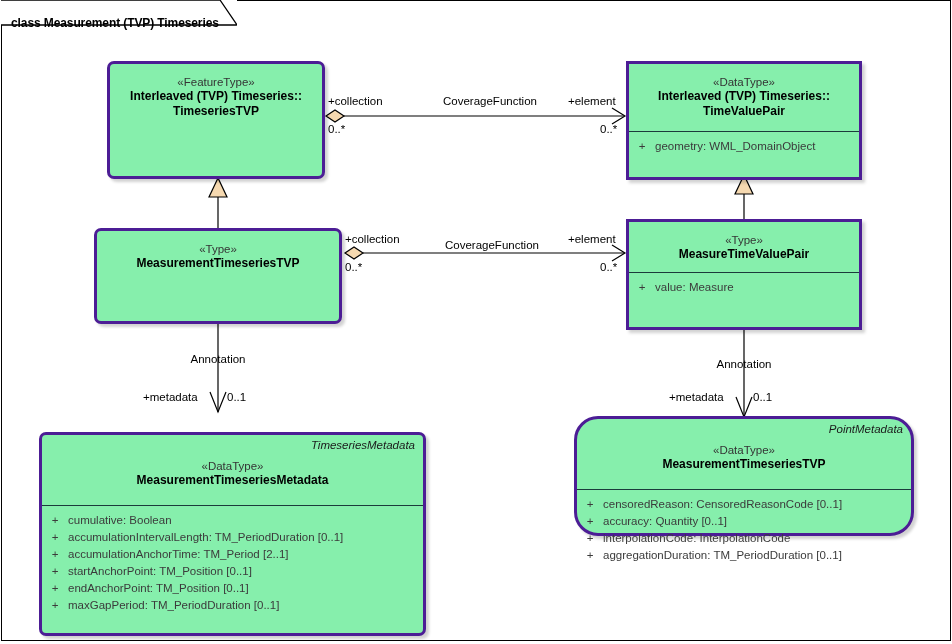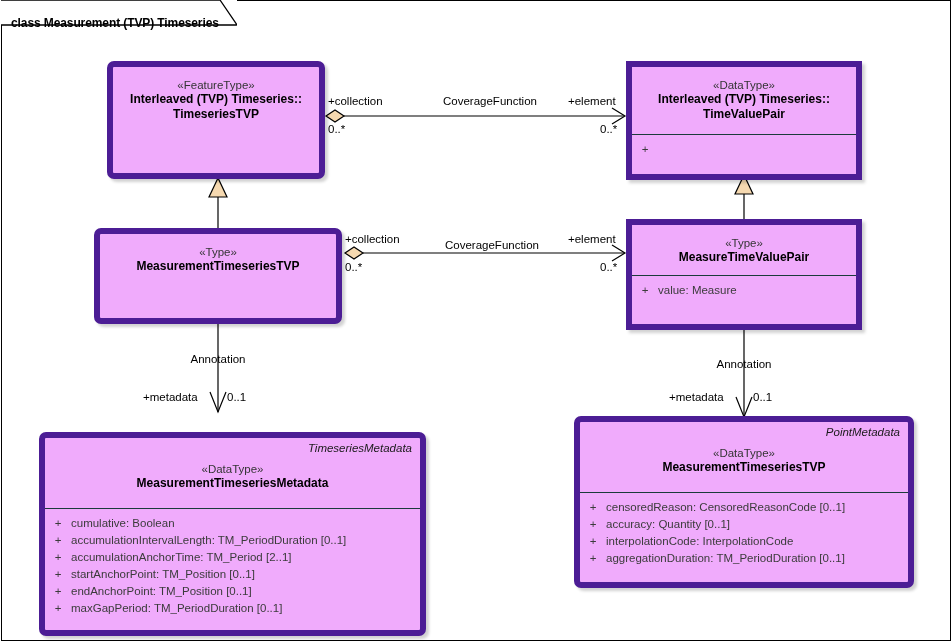--- a/index.html
+++ b/index.html
@@ -58,22 +58,22 @@
     font-size: 12px;
     font-weight: bold;
     color: #000000;
     white-space: nowrap;
     letter-spacing: -0.1px;
   }
 
   
   .uml-class {
     position: absolute;
-    background: #f0abfc;
-    border: 6px solid #4c1d95;
+    background: #86efac;
+    border: 3px solid #4c1d95;
     box-sizing: border-box;
     box-shadow: 3px 3px 3px rgba(0,0,0,0.18);
   }
   .uml-class.rounded { border-radius: 7px; }
   .uml-header {
     padding-top: 11px;
     text-align: center;
     line-height: 1.22;
   }
   .stereotype {
@@ -203,20 +203,21 @@
   <div class="uml-class" style="left:626px; top:61px; width:236px; height:119px;">
     <div class="uml-header">
       <span class="stereotype">«DataType»</span>
       <span class="class-name">Interleaved (TVP) Timeseries::
 TimeValuePair</span>
     </div>
     <div class="compartment-divider" style="top:67px;"></div>
     <div class="attr-list" style="top:68px;">
       <div class="attr-row">
         <span class="attr-vis">+</span>
+        <span class="attr-text">geometry: WML_DomainObject</span>
       </div>
     </div>
   </div>
 
   <div class="uml-class rounded" style="left:94px; top:228px; width:248px; height:96px;">
     <div class="uml-header">
       <span class="stereotype">«Type»</span>
       <span class="class-name">MeasurementTimeseriesTVP</span>
     </div>
   </div>
@@ -263,21 +264,21 @@
         <span class="attr-vis">+</span>
         <span class="attr-text">endAnchorPoint: TM_Position [0..1]</span>
       </div>
       <div class="attr-row">
         <span class="attr-vis">+</span>
         <span class="attr-text">maxGapPeriod: TM_PeriodDuration [0..1]</span>
       </div>
     </div>
   </div>
 
-  <div class="uml-class rounded" style="left:574px; top:416px; width:340px; height:172px;">
+  <div class="uml-class rounded" style="left:574px; top:416px; width:340px; height:120px;border-radius:24px;">
     <span class="alias-label">PointMetadata</span>
     <div class="uml-header" style="padding-top:24px;">
       <span class="stereotype">«DataType»</span>
       <span class="class-name">MeasurementTimeseriesTVP</span>
     </div>
     <div class="compartment-divider" style="top:70px;"></div>
     <div class="attr-list" style="top:71px;">
       <div class="attr-row">
         <span class="attr-vis">+</span>
         <span class="attr-text">censoredReason: CensoredReasonCode [0..1]</span>

